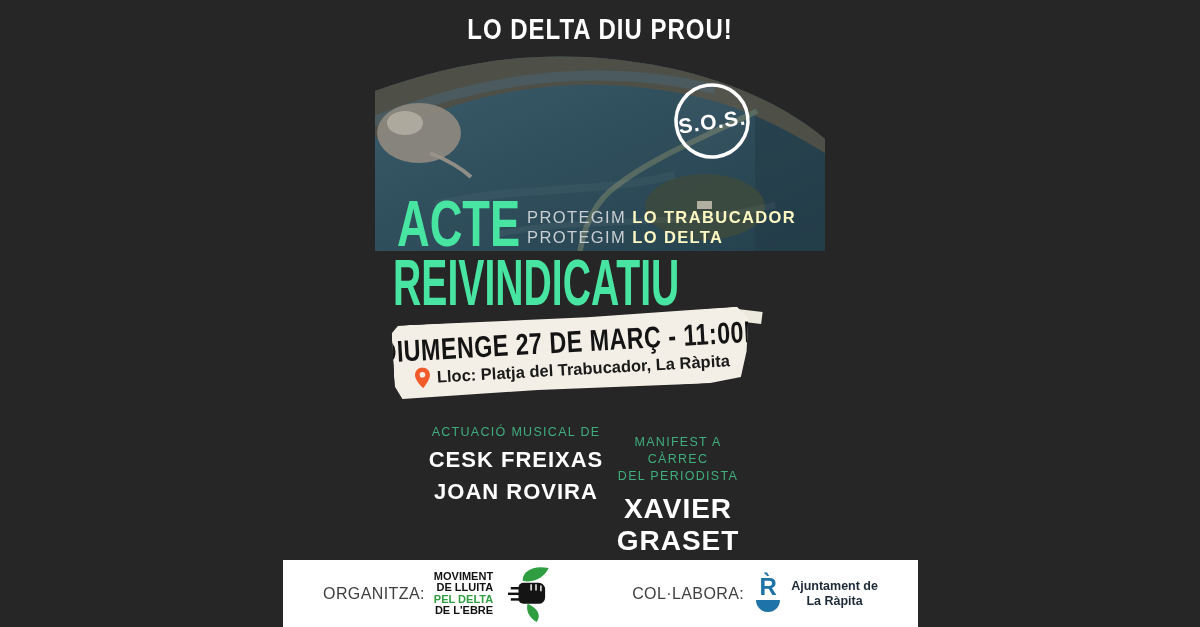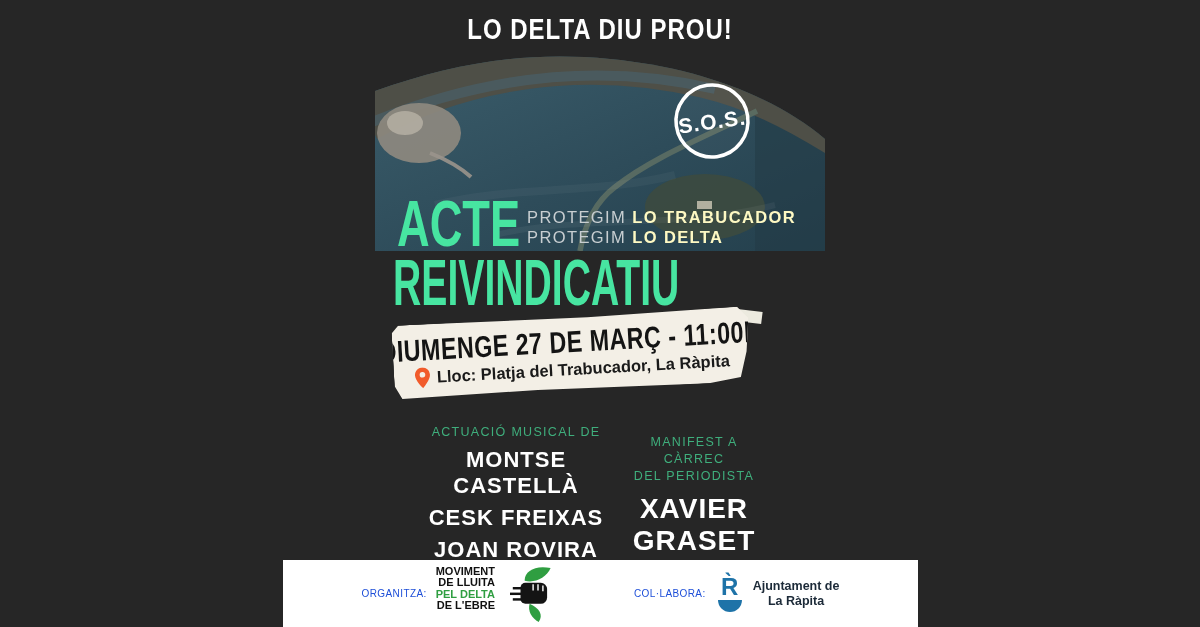--- a/index.html
+++ b/index.html
@@ -34,29 +34,29 @@
     display:flex; flex-direction:column; justify-content:center; align-items:center; gap:3px;
   }
   .date-line { font-size:24px; font-weight:bold; color:#141414; white-space:nowrap;
                transform:scale(.97,1.25); letter-spacing:.5px; }
   .loc-line { display:flex; align-items:center; gap:7px; font-size:16.5px;
               font-weight:bold; color:#1a1a1a; white-space:nowrap; }
   
   .section-label { color:#3fae7c; font-size:12.5px; letter-spacing:1.3px; line-height:17px; }
   .music { position:absolute; left:416px; top:424px; width:200px; text-align:center; }
   .artist { color:#ffffff; font-weight:bold; font-size:22px; letter-spacing:1px; margin-top:6px; }
-  .manifest { position:absolute; left:620px; top:434px; width:148px; text-align:center; }
+  .manifest { position:absolute; left:604px; top:434px; width:148px; text-align:center; }
   .speaker { color:#ffffff; font-weight:bold; font-size:28px; letter-spacing:1px; margin-top:8px; }
   
   .footer {
     position:absolute; left:283px; top:560px; width:635px; height:67px;
     background:#ffffff; display:flex; align-items:center; justify-content:center;
   }
-  .footer-label { font-size:10px; color:#1d4ed8; letter-spacing:.4px; }
-  .mlde { display:flex; gap:15px; margin-left:9px; }
+  .footer-label { font-size:16px; color:#404040; letter-spacing:.4px; }
+  .mlde { display:flex; align-items:center; gap:15px; margin-left:9px; }
   .mlde-text { text-align:right; font-weight:bold; font-size:11px; line-height:11.5px; color:#101010; }
   .mlde-green { color:#2f9e41; }
   .col-label { margin-left:82px; }
   .rapita-logo { display:flex; flex-direction:column; align-items:center; margin-left:12px; }
   .rapita-letter { color:#1e73a8; font-size:24px; font-weight:bold; line-height:24px; }
   .rapita-hull { width:24px; height:12px; background:#1e73a8; border-radius:0 0 24px 24px; margin-top:1px; }
   .rapita-name { font-size:12.5px; font-weight:bold; color:#1c2a38; text-align:center;
                  line-height:15px; margin-left:11px; }
 </style>
 </head>
@@ -120,21 +120,20 @@
       <svg width="15" height="21" viewBox="0 0 24 33">
         <path d="M12,0 C5.4,0 0,5.4 0,12 C0,21 12,33 12,33 C12,33 24,21 24,12 C24,5.4 18.6,0 12,0 Z" fill="#f15b2b"></path>
         <circle cx="12" cy="11.5" r="4.5" fill="#f3efe6"></circle>
       </svg>
       <span>Lloc: Platja del Trabucador, La Ràpita</span>
     </div>
   </div>
 
   <div class="music">
     <div class="section-label">ACTUACIÓ MUSICAL DE</div>
-    <div class="artist">MONTSE CASTELLÀ</div>
     <div class="artist">CESK FREIXAS</div>
     <div class="artist">JOAN ROVIRA</div>
   </div>
 
   <div class="manifest">
     <div class="section-label">MANIFEST A CÀRREC</div>
     <div class="section-label">DEL PERIODISTA</div>
     <div class="speaker">XAVIER GRASET</div>
   </div>
 

